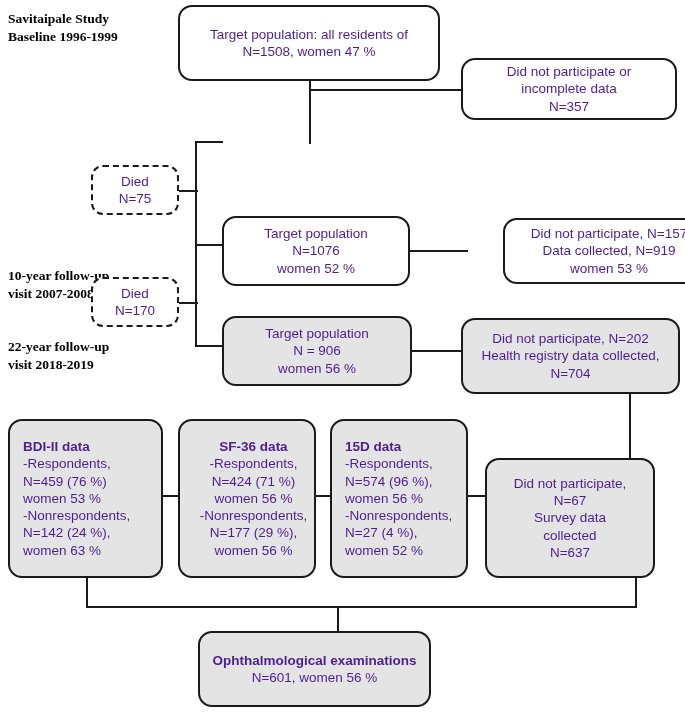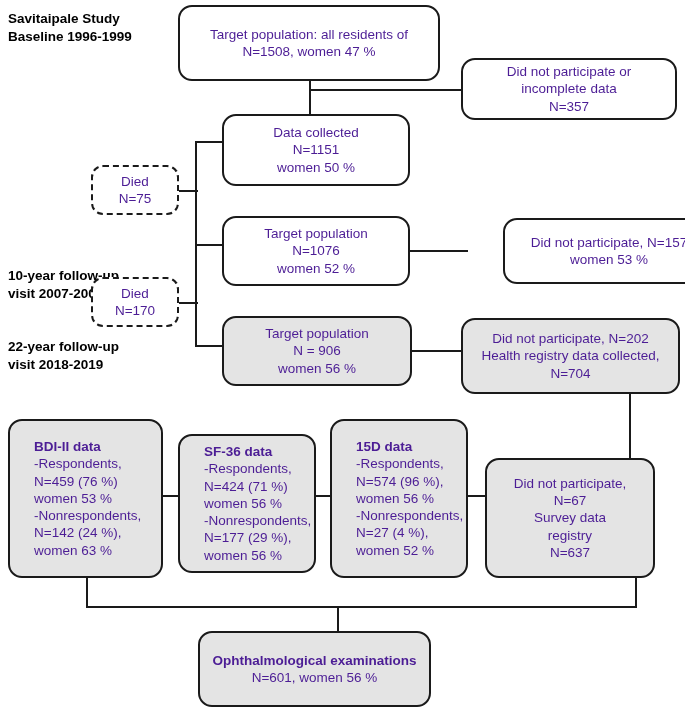--- a/index.html
+++ b/index.html
@@ -33,33 +33,34 @@
   }
   .box.shaded { background: #e4e4e4; }
   .box.dashed {
     border-style: dashed;
     border-width: 2px;
     border-radius: 12px;
   }
   .box.leftalign {
     align-items: flex-start;
     text-align: left;
-    padding-left: 24px;
+    padding-left: 13px;
   }
   .line1, .line2, .line3, .line4, .line5, .line6, .line7 { display: block; white-space: pre; }
   .ital { }
   .bold { font-weight: bold; }
   .stage-label {
     position: absolute;
     font-size: 13.5px;
     font-weight: bold;
     line-height: 1.3;
     color: #000000;
     white-space: pre-line;
     z-index: 3;
+    font-family: Liberation Serif, serif;
   }
   .conn {
     position: absolute;
     background: #1a1a1a;
     z-index: 1;
   }
   .h { height: 2px; }
   .v { width: 2px; }
 </style>
 </head>
@@ -107,39 +108,35 @@
     <span class="line1">Target population: all residents of</span>
     <span class="line3">N=1508, women 47 %</span>
   </div>
 
   <div class="box" style="left:461px; top:58px; width:216px; height:62px;">
     <span class="line1 ital">Did not participate or</span>
     <span class="line2 ital">incomplete data</span>
     <span class="line3 ital">N=357</span>
   </div>
 
-  <div class="box" style="left:222px; top:114px; width:188px; height:72px;">
-    <span class="line1">Data collected</span>
-    <span class="line2">N=1151</span>
-    <span class="line3">women 50 %</span>
-  </div>
 
   <div class="box dashed" style="left:91px; top:165px; width:88px; height:50px;">
     <span class="line1">Died</span>
     <span class="line2">N=75</span>
   </div>
 
   <div class="box" style="left:222px; top:216px; width:188px; height:70px;">
     <span class="line1">Target population</span>
     <span class="line2">N=1076</span>
     <span class="line3">women 52 %</span>
   </div>
 
   <div class="box" style="left:466px; top:218px; width:212px; height:66px;margin-left:37px;">
     <span class="line1 ital">Did not participate, N=157</span>
+    <span class="line2">Data collected, N=919</span>
     <span class="line3">women 53 %</span>
   </div>
 
   <div class="box dashed" style="left:91px; top:277px; width:88px; height:50px;">
     <span class="line1">Died</span>
     <span class="line2">N=170</span>
   </div>
 
   <div class="box shaded" style="left:222px; top:316px; width:190px; height:70px;">
     <span class="line1">Target population</span>
@@ -156,21 +153,21 @@
   <div class="box shaded leftalign" style="left:8px; top:419px; width:155px; height:159px;">
     <span class="line1 bold">BDI-II data</span>
     <span class="line2">-Respondents,</span>
     <span class="line3">N=459 (76 %)</span>
     <span class="line4">women 53 %</span>
     <span class="line5">-Nonrespondents,</span>
     <span class="line6">N=142 (24 %),</span>
     <span class="line7">women 63 %</span>
   </div>
 
-  <div class="box shaded leftalign" style="left:178px; top:434px; width:138px; height:139px;">
+  <div class="box shaded leftalign" style="left:178px; top:419px; width:138px; height:159px;align-items:center;">
     <span class="line1 bold">SF-36 data</span>
     <span class="line2">-Respondents,</span>
     <span class="line3">N=424 (71 %)</span>
     <span class="line4">women 56 %</span>
     <span class="line5">-Nonrespondents,</span>
     <span class="line6">N=177 (29 %),</span>
     <span class="line7">women 56 %</span>
   </div>
 
   <div class="box shaded leftalign" style="left:330px; top:419px; width:138px; height:159px;">
@@ -180,21 +177,21 @@
     <span class="line4">women 56 %</span>
     <span class="line5">-Nonrespondents,</span>
     <span class="line6">N=27 (4 %),</span>
     <span class="line7">women 52 %</span>
   </div>
 
   <div class="box shaded" style="left:485px; top:458px; width:170px; height:120px;">
     <span class="line1 ital">Did not participate,</span>
     <span class="line2 ital">N=67</span>
     <span class="line3">Survey data</span>
-    <span class="line4">registry</span>
+    <span class="line4">collected</span>
     <span class="line5">N=637</span>
   </div>
 
   <div class="box shaded" style="left:198px; top:631px; width:233px; height:76px;">
     <span class="line1 bold">Ophthalmological examinations</span>
     <span class="line2">N=601, women 56 %</span>
   </div>
 
 </div>
 

